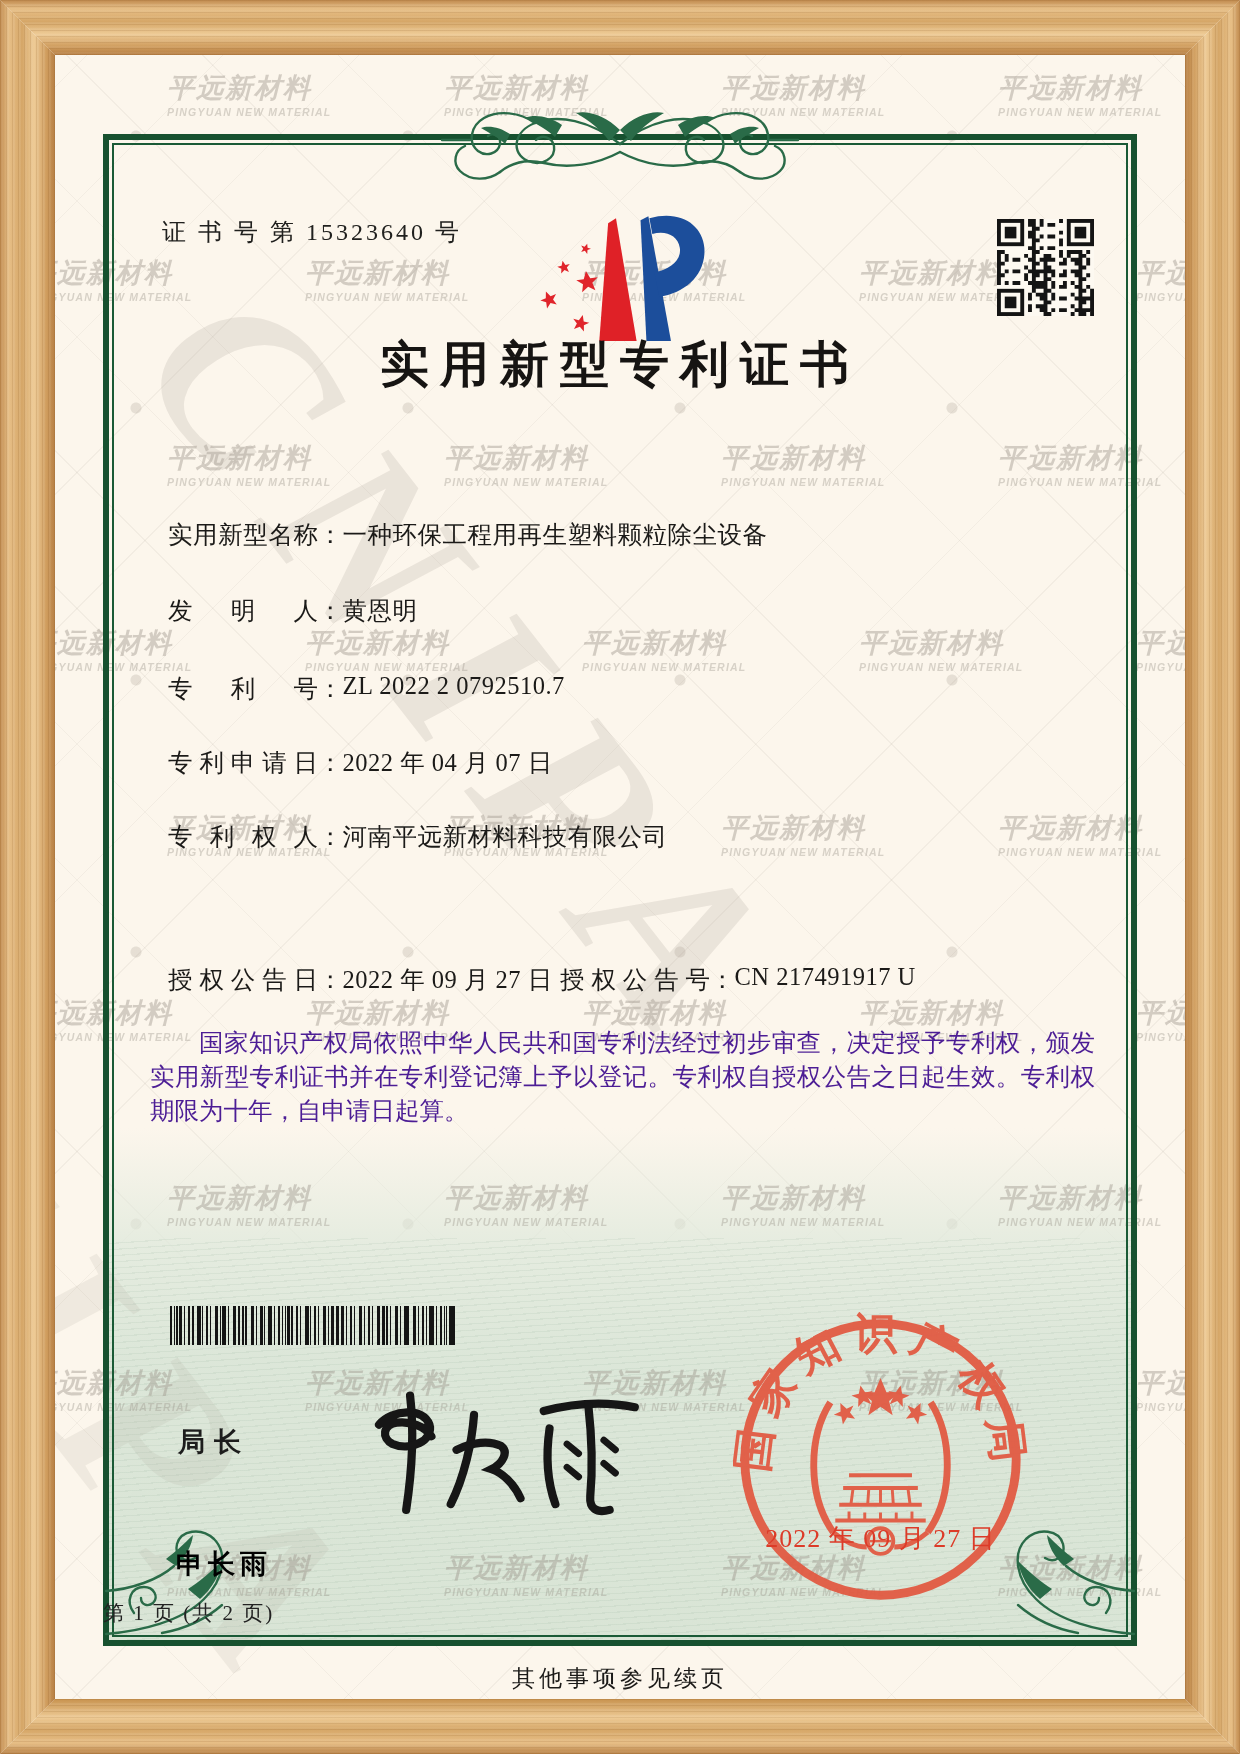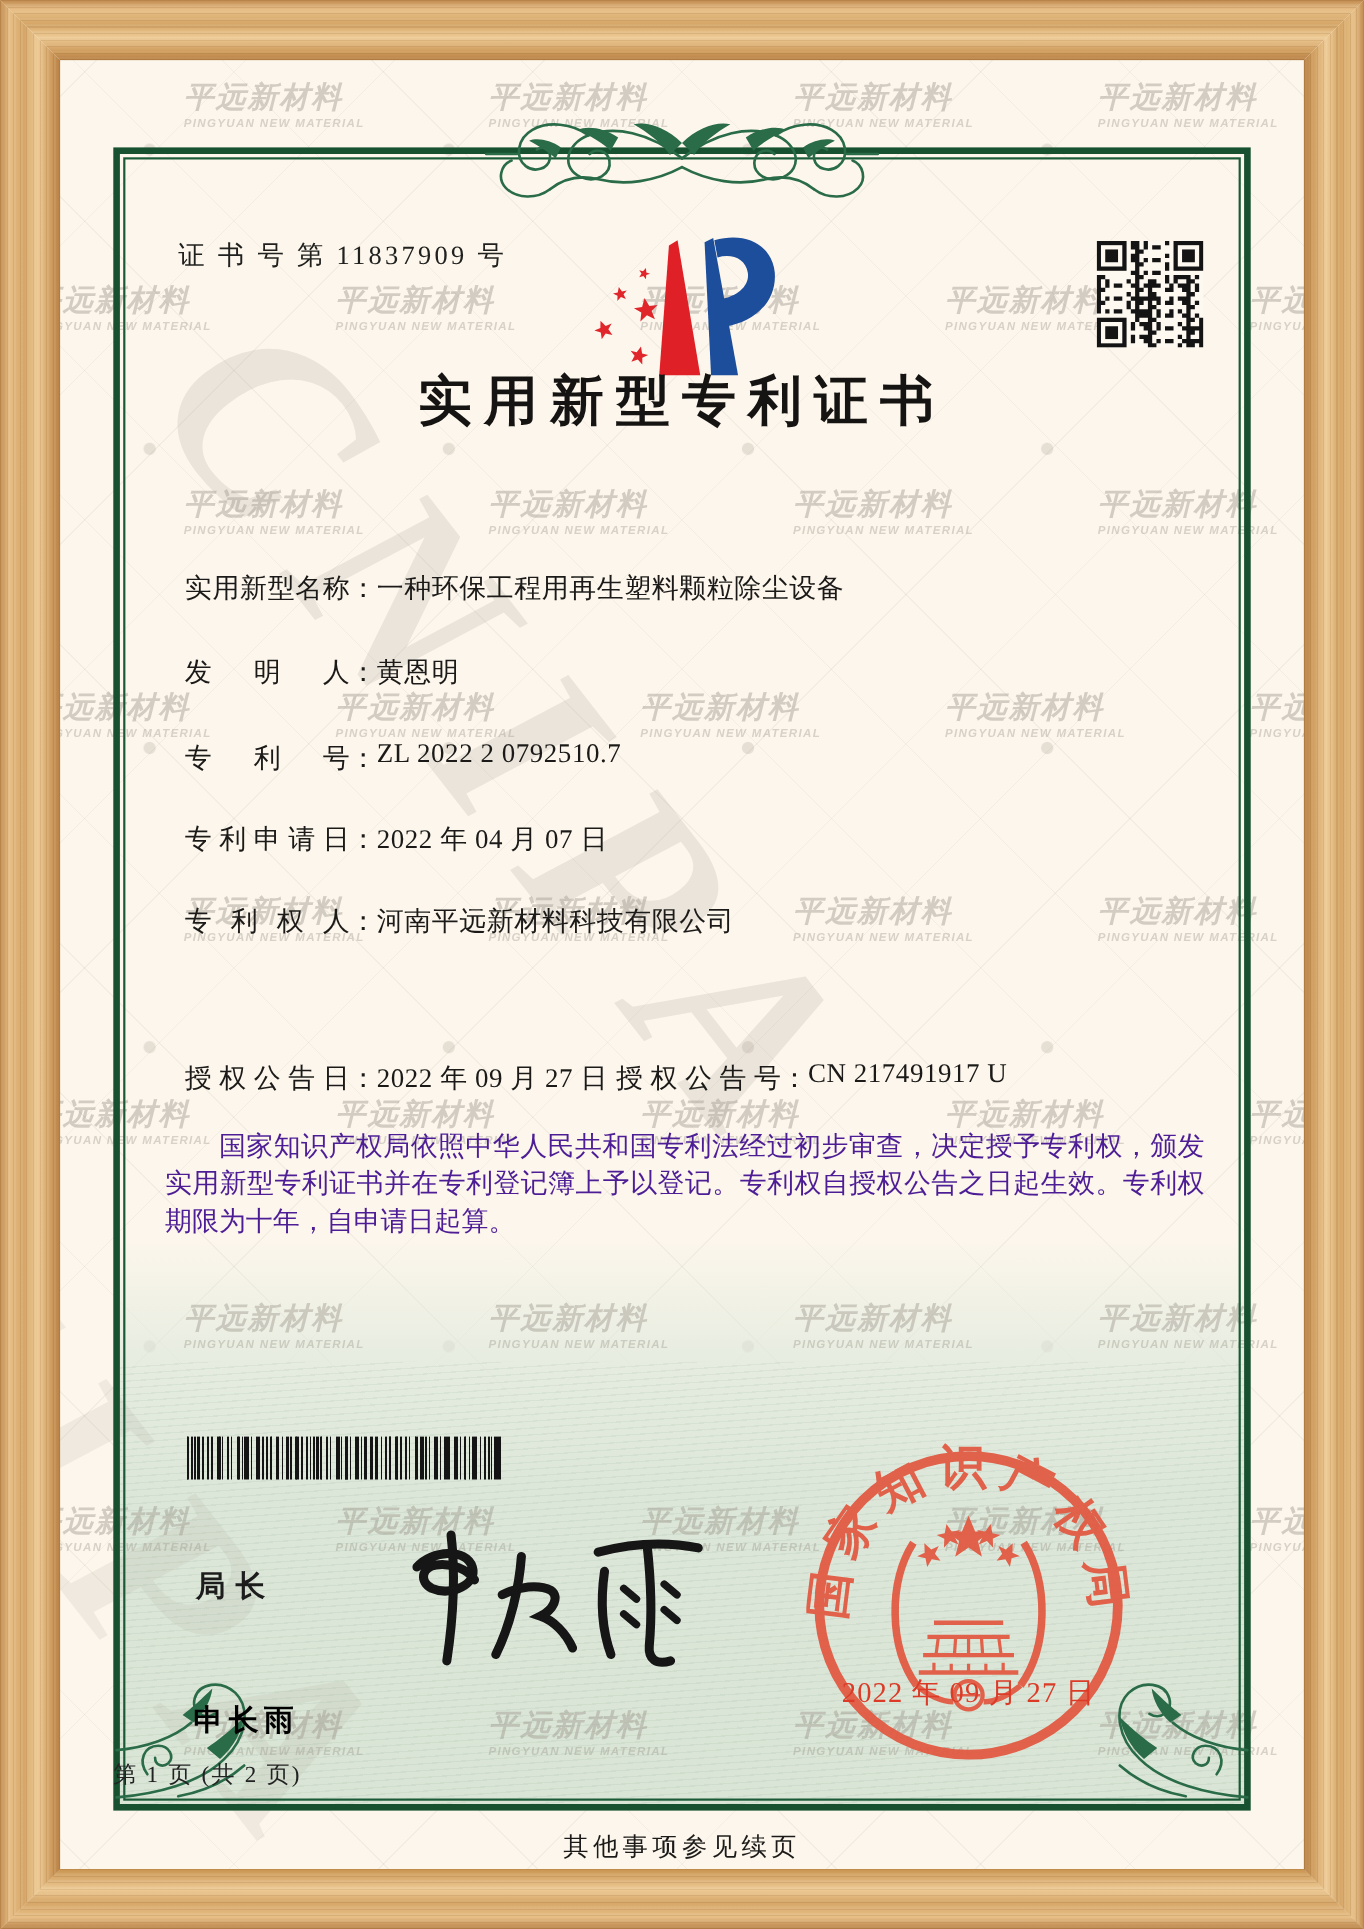--- a/index.html
+++ b/index.html
@@ -328,21 +328,21 @@
       <g stroke="#2a6b48" fill="none" stroke-width="2.4" stroke-linecap="round">
         <path d="M8,165 C44,162 84,152 106,130 C126,111 130,84 116,70 C103,58 83,61 79,75 C76,87 87,95 97,89"></path>
         <path d="M8,122 C34,120 60,111 76,97"></path>
         <path d="M64,164 C86,160 108,150 124,136"></path>
         <path d="M36,144 C27,132 33,118 46,118 C56,118 61,128 55,134 C50,138 43,136 43,129"></path>
         <path d="M102,130 C114,120 122,105 124,92 C113,103 101,113 90,120 Z" fill="#2a6b48" stroke="none"></path>
         <path d="M78,97 C88,88 94,76 95,66 C86,75 76,84 68,90 Z" fill="#2a6b48" stroke="none"></path>
       </g>
     </svg>
 
-    <div class="cert-no">证 书 号 第 11837909 号</div>
+    <div class="cert-no">证 书 号 第 15323640 号</div>
 
     <svg class="logo" viewBox="0 0 190 165">
       <defs>
         <path id="lstar" d="M0,-11 L3.2,-3.4 L10.5,-3.4 L4.6,1.3 L6.5,8.9 L0,4.4 L-6.5,8.9 L-4.6,1.3 L-10.5,-3.4 L-3.2,-3.4 Z" fill="#e0252b"></path>
       </defs>
       <use href="#lstar" transform="translate(65,68) scale(0.5) rotate(18)"></use>
       <use href="#lstar" transform="translate(43,87) scale(0.62) rotate(-12)"></use>
       <use href="#lstar" transform="translate(67,102) scale(1.05) rotate(-8)"></use>
       <use href="#lstar" transform="translate(28,120) scale(0.82) rotate(-22)"></use>
       <use href="#lstar" transform="translate(60,144) scale(0.8) rotate(14)"></use>

